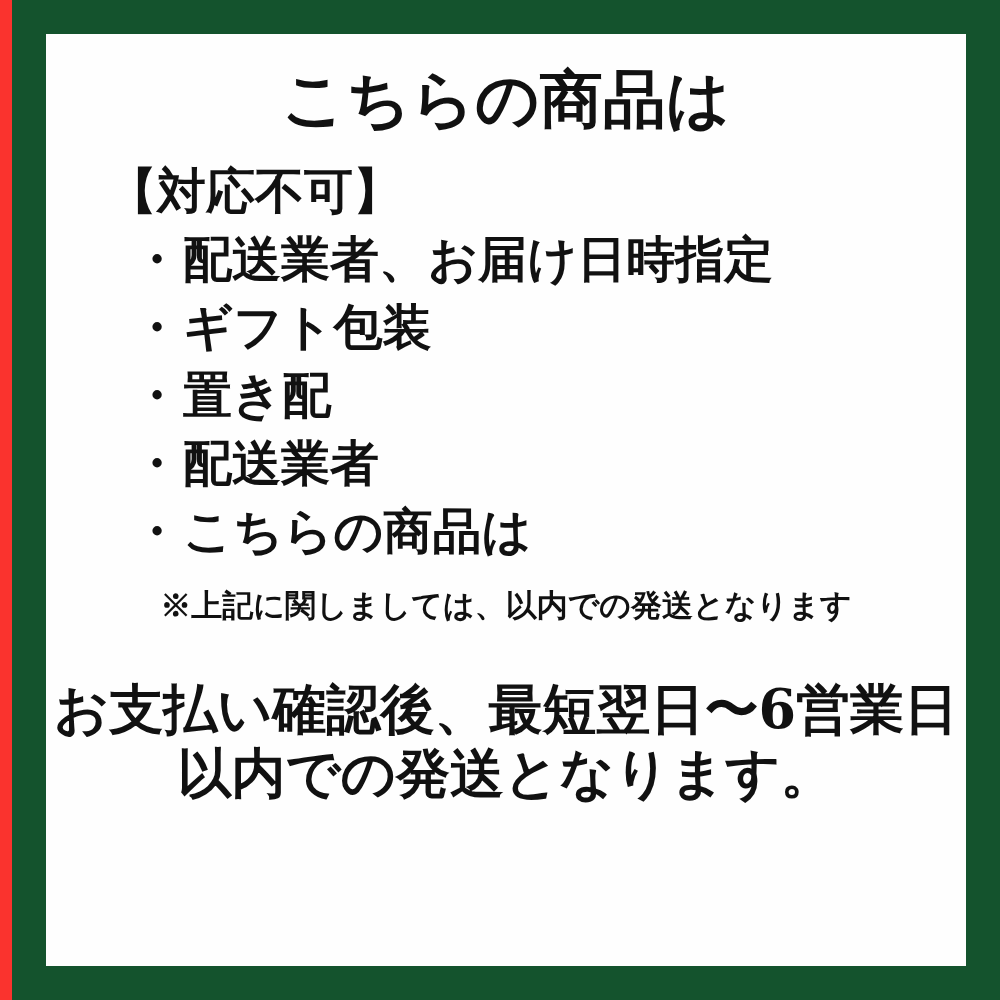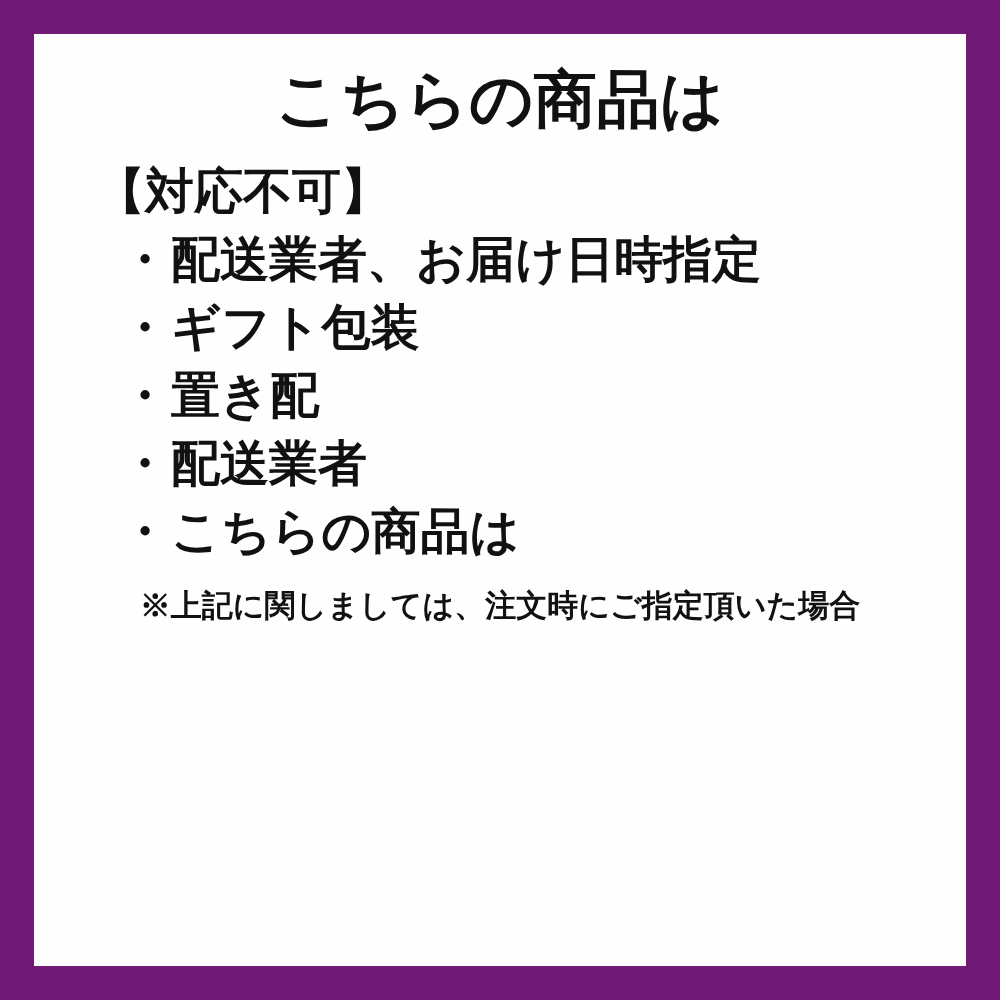--- a/index.html
+++ b/index.html
@@ -10,21 +10,22 @@
   }
   * { box-sizing: border-box; }
   body {
     font-family: "DejaVu Serif", "Liberation Serif", serif;
     background: #fa332e;
     position: relative;
   }
   .frame {
     position: absolute;
     inset: 0;
-    background: #701a75;
+    background: #14532d;
+    margin-left: 12px;
   }
   .panel {
     position: absolute;
     inset: 34px;
     background: #fefefe;
     color: #111111;
     font-weight: 700;
     overflow: hidden;
   }
   .title {
@@ -85,18 +86,22 @@
       <ul class="restriction-list">
         <li><span class="bullet">・</span><span>配送業者、お届け日時指定</span></li>
         <li><span class="bullet">・</span><span>ギフト包装</span></li>
         <li><span class="bullet">・</span><span>置き配</span></li>
         <li><span class="bullet">・</span><span>配送業者</span></li>
         <li><span class="bullet">・</span><span>こちらの商品は</span></li>
       </ul>
     </div>
 
     <p class="note">
-      <span class="n-line">※上記に関しましては、注文時にご指定頂いた場合</span>
+      <span class="n-line">※上記に関しましては、以内での発送となります</span>
     </p>
 
+    <p class="shipping">
+      <span class="s-line">お支払い確認後、最短翌日〜6営業日</span>
+      <span class="s-line">以内での発送となります。</span>
+    </p>
 
   </div>
 </div>
 
 </body></html>

